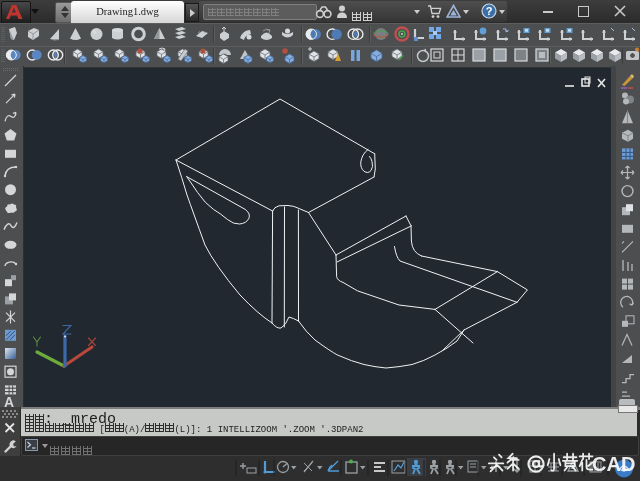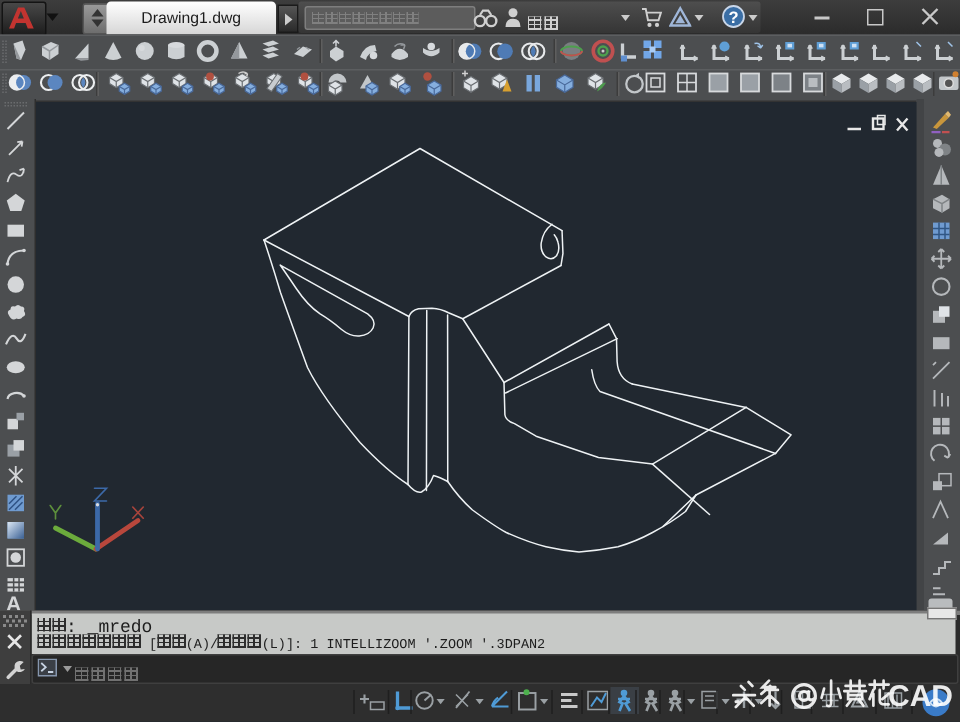--- a/index.html
+++ b/index.html
@@ -27,21 +27,21 @@
   </svg>
 </div>
 <div class="abs" style="left:31px;top:9px;width:0;height:0;border-left:4px solid transparent;border-right:4px solid transparent;border-top:5px solid #111;"></div>
 
 <div class="abs" style="left:55px;top:2px;width:18px;height:19px;background:linear-gradient(#9a9a9a,#6e6e6e);border-radius:2px;border:1px solid #555;">
   <div style="position:absolute;left:5px;top:3px;width:0;height:0;border-left:4px solid transparent;border-right:4px solid transparent;border-bottom:5px solid #333;"></div>
   <div style="position:absolute;left:5px;top:10px;width:0;height:0;border-left:4px solid transparent;border-right:4px solid transparent;border-top:5px solid #333;"></div>
 </div>
 
 <div class="abs" style="left:71px;top:1px;width:113px;height:22px;background:linear-gradient(#ffffff,#d6d6d6);
-     border-radius:3px 3px 0 0;color:#1c1c1c;font-size:10.5px;line-height:22px;text-align:center;">Drawing1.dwg</div>
+     border-radius:3px 3px 0 0;color:#1c1c1c;font-size:10.5px;line-height:22px;text-align:center;font-family:Liberation Serif, serif;">Drawing1.dwg</div>
 <div class="abs" style="left:185px;top:3px;width:12px;height:17px;background:linear-gradient(#555,#2a2a2a);border:1px solid #1a1a1a;">
   <div style="position:absolute;left:4px;top:5px;width:0;height:0;border-top:4px solid transparent;border-bottom:4px solid transparent;border-left:5px solid #ccc;"></div>
 </div>
 
 <div class="abs" style="left:199px;top:1px;width:308px;height:21px;background:linear-gradient(#4e4e4e,#353535);border-radius:2px;"></div>
 <div class="abs" style="left:203px;top:4px;width:108px;height:14px;background:#5c5c5c;border:1px solid #7e7e7e;border-radius:2px;
      color:#9a9a9a;font-size:9px;line-height:14px;padding-left:4px;">
   <span style="opacity:.65"><span class="cj" style="width:8px;height:8px;margin:3px 1px 0 0;"></span><span class="cj" style="width:8px;height:8px;margin:3px 1px 0 0;"></span><span class="cj" style="width:8px;height:8px;margin:3px 1px 0 0;"></span><span class="cj" style="width:8px;height:8px;margin:3px 1px 0 0;"></span><span class="cj" style="width:8px;height:8px;margin:3px 1px 0 0;"></span><span class="cj" style="width:8px;height:8px;margin:3px 1px 0 0;"></span><span class="cj" style="width:8px;height:8px;margin:3px 1px 0 0;"></span><span class="cj" style="width:8px;height:8px;margin-top:3px;"></span></span>
 </div>
 
@@ -680,21 +680,21 @@
   </g>
 </svg>
 <svg class="abs" style="left:4px;top:422px" width="12" height="12">
   <path d="M1.5 1.5 L10 10 M10 1.5 L1.5 10" stroke="#e6e6e6" stroke-width="1.8"></path>
 </svg>
 <svg class="abs" style="left:3px;top:438px" width="16" height="16">
   <path d="M2.5 13.5 L7.5 8.5" stroke="#d2d2d2" stroke-width="2.4" stroke-linecap="round"></path>
   <path d="M7.2 4.2 A4 4 0 0 1 12.8 3.4 L10.2 5.8 L10.8 8.4 L13.6 8 A4 4 0 0 1 8.4 9.6 A4 4 0 0 1 7.2 4.2 Z" fill="#d2d2d2"></path>
 </svg>
 
-<div class="abs" style="left:25px;top:411px;color:#1d1d1d;font-family:'Liberation Mono',monospace;font-size:12px;">
+<div class="abs" style="left:25px;top:411px;color:#1d1d1d;font-family:'Liberation Mono',monospace;font-size:15px;">
   <span class="cj" style="width:9px;height:9px;margin-right:1px;"></span><span class="cj" style="width:9px;height:9px;"></span><span>:&nbsp;_mredo</span>
 </div>
 <div class="abs" style="left:25px;top:423px;color:#1d1d1d;font-family:Liberation Mono, monospace;font-size:9px;white-space:nowrap;">
   <span class="cj" style="width:9px;height:9px;margin-right:1px;"></span><span class="cj" style="width:9px;height:9px;margin-right:1px;"></span><span class="cj" style="width:9px;height:9px;margin-right:1px;"></span><span class="cj" style="width:9px;height:9px;margin-right:1px;"></span><span class="cj" style="width:9px;height:9px;margin-right:1px;"></span><span class="cj" style="width:9px;height:9px;margin-right:1px;"></span><span class="cj" style="width:9px;height:9px;"></span><span>&nbsp;[</span><span class="cj" style="width:9px;height:9px;margin-right:1px;"></span><span class="cj" style="width:9px;height:9px;"></span><span>(A)/</span><span class="cj" style="width:9px;height:9px;margin-right:1px;"></span><span class="cj" style="width:9px;height:9px;margin-right:1px;"></span><span class="cj" style="width:9px;height:9px;"></span><span>(L)]:&nbsp;1&nbsp;INTELLIZOOM&nbsp;'.ZOOM&nbsp;'.3DPAN2</span>
 </div>
 
 <div class="abs" style="left:21px;top:436px;width:616px;height:18px;background:#262626;border:1px solid #3f3f3f;border-radius:2px;"></div>
 <svg class="abs" style="left:25px;top:439px" width="14" height="13">
   <rect x="0.5" y="0.5" width="12" height="11" fill="#3a3f46" stroke="#8696ad"></rect>
   <path d="M2.5 3 L5.5 5.8 L2.5 8.5" fill="none" stroke="#c6d2e2" stroke-width="1.2"></path>

